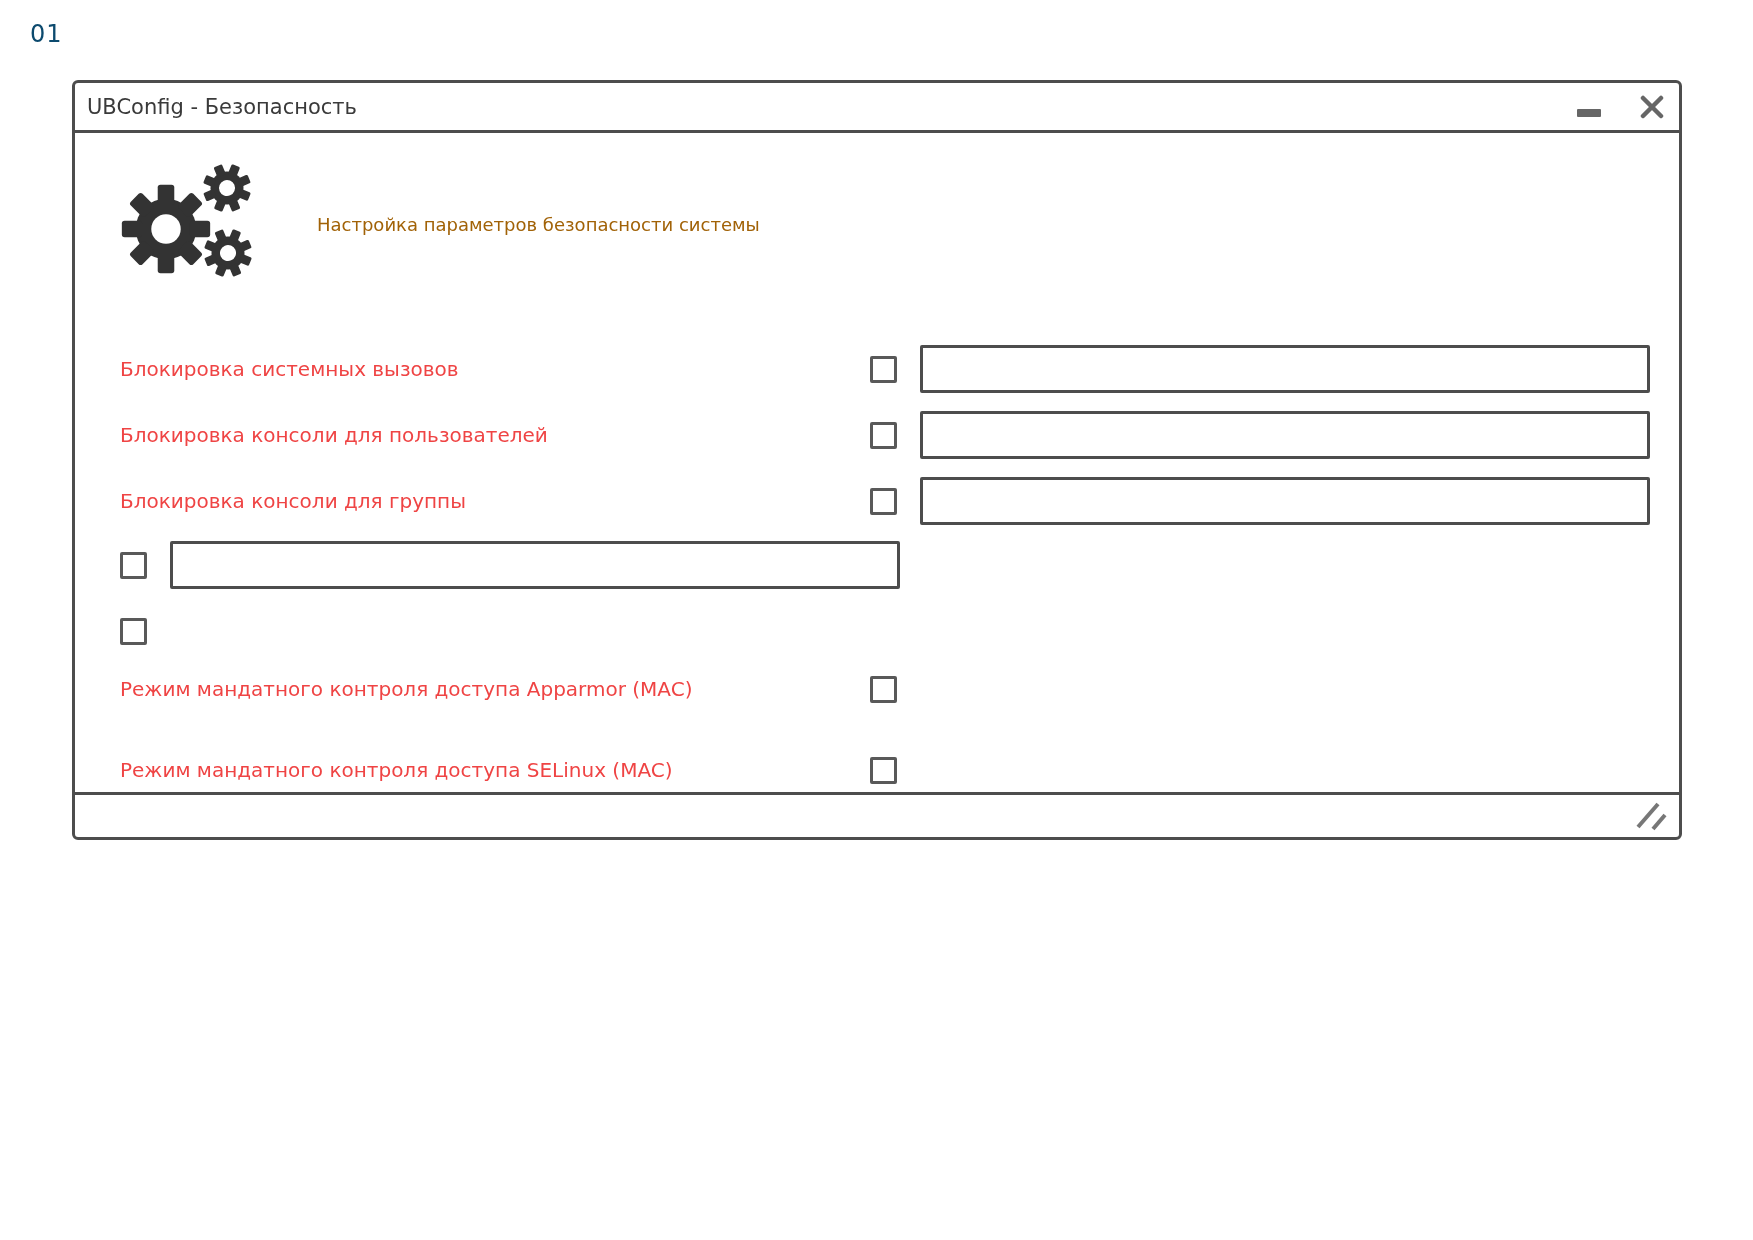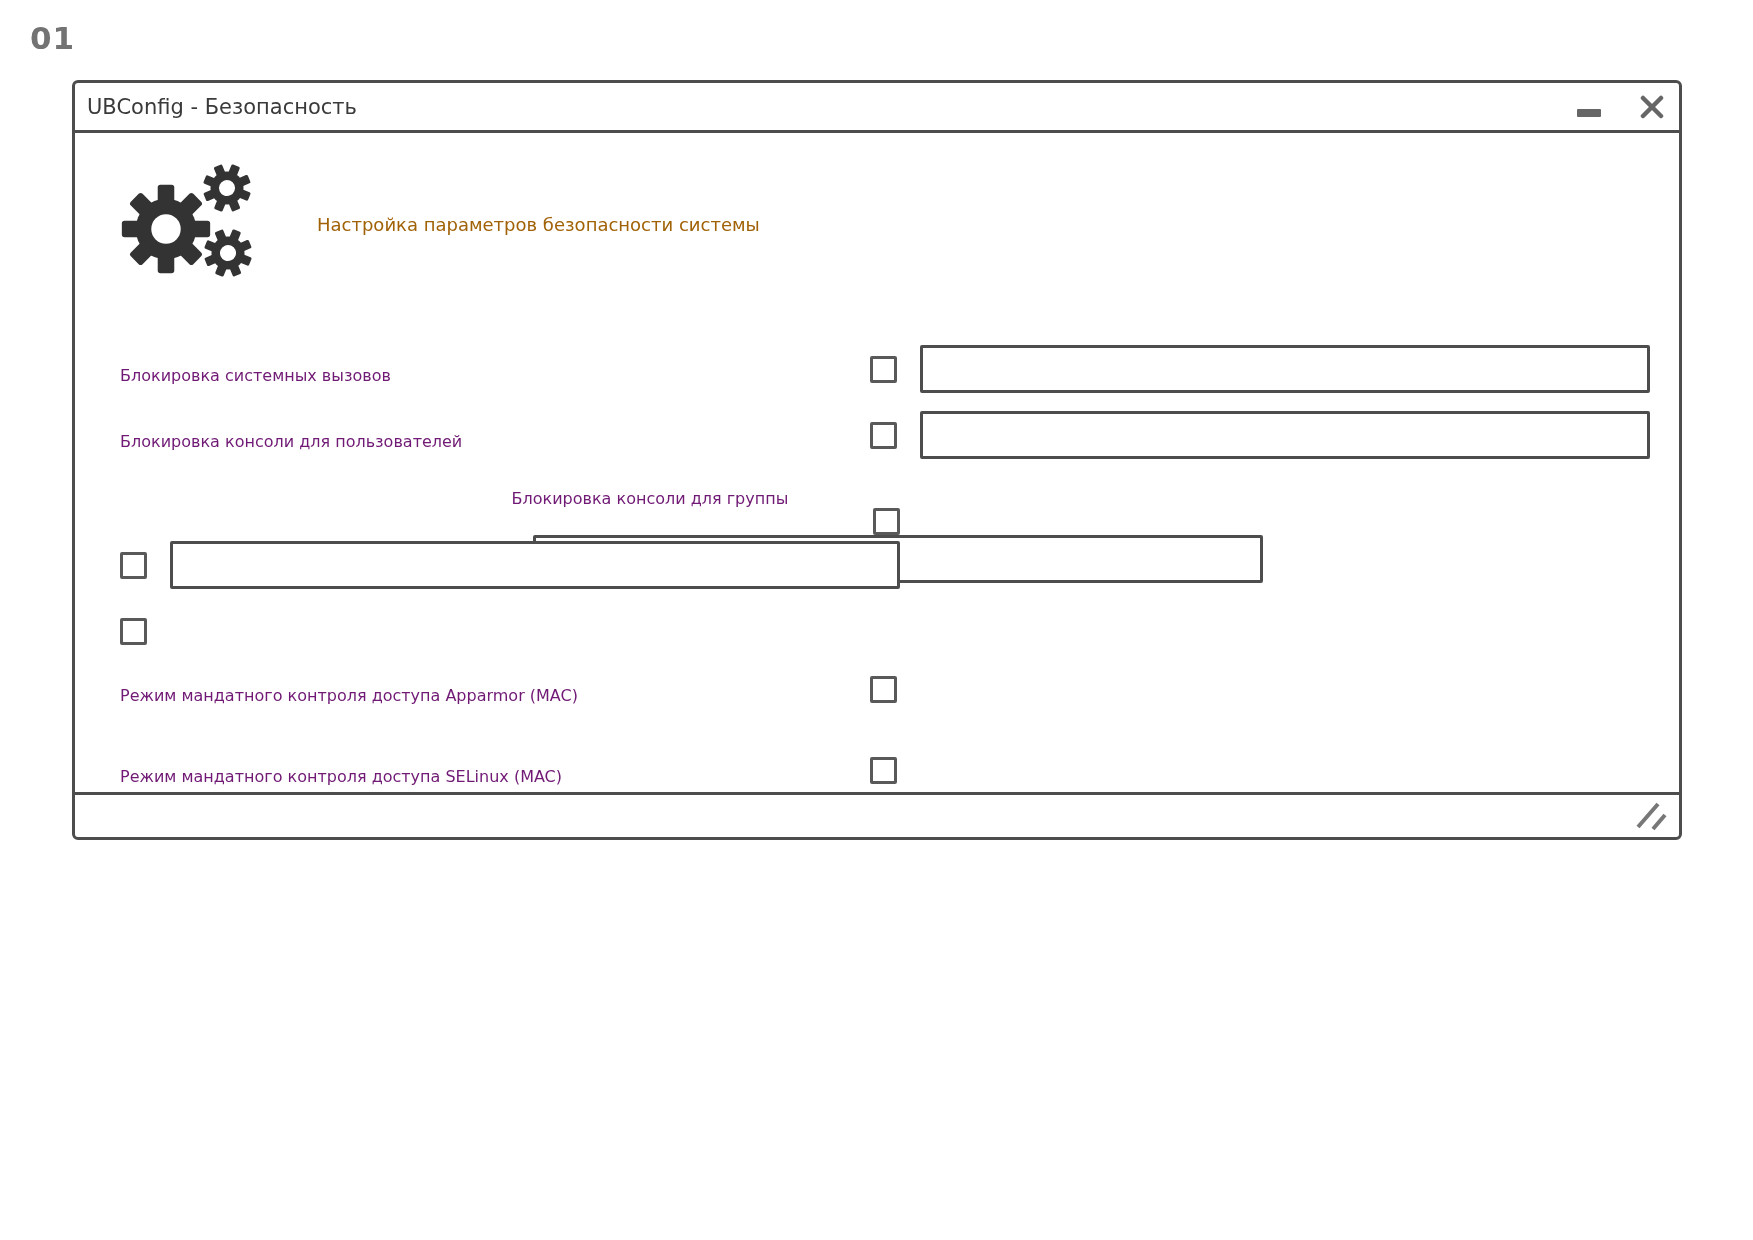--- a/index.html
+++ b/index.html
@@ -12,23 +12,23 @@
     position: relative;
     width: 1753px;
     height: 1240px;
     background: #ffffff;
     overflow: hidden;
   }
   .annotation {
     position: absolute;
     left: 30px;
     top: 20px;
-    font-size: 31px;
-    font-weight: bold;
-    color: #737373;
+    font-size: 24px;
+    font-weight: normal;
+    color: #0c4a6e;
     letter-spacing: 1px;
   }
   .window {
     position: absolute;
     left: 72px;
     top: 80px;
     width: 1610px;
     height: 760px;
     box-sizing: border-box;
     border: 3px solid #4d4d4d;
@@ -93,24 +93,23 @@
     position: absolute;
     left: 45px;
     right: 26px;
     height: 48px;
     display: flex;
     align-items: center;
   }
   .row-label {
     width: 750px;
     flex: none;
-    font-size: 16px;
-    color: #701a75;
+    font-size: 20px;
+    color: #ef4444;
     white-space: nowrap;
-    margin-top: 12px;
   }
   .checkbox {
     flex: none;
     width: 27px;
     height: 27px;
     box-sizing: border-box;
     border: 3px solid #595959;
     border-radius: 2px;
     background: #ffffff;
     cursor: pointer;
@@ -203,21 +202,21 @@
         <div class="row" style="top: 262px;">
     <span class="row-label">Блокировка системных вызовов</span>
     <span class="checkbox"></span>
     <input class="textfield" type="text" placeholder="" style="">
   </div>
         <div class="row" style="top: 328px;">
     <span class="row-label">Блокировка консоли для пользователей</span>
     <span class="checkbox"></span>
     <input class="textfield" type="text" placeholder="" style="">
   </div>
-        <div class="row" style="top: 394px; flex-direction: column;">
+        <div class="row" style="top: 394px;">
     <span class="row-label">Блокировка консоли для группы</span>
     <span class="checkbox"></span>
     <input class="textfield" type="text" placeholder="" style="">
   </div>
         <div class="row" style="top: 458px;">
     <span class="checkbox"></span>
     <input class="textfield" type="text" placeholder="" style="">
   </div>
         <div class="row" style="top: 524px;">
     <span class="checkbox"></span>

